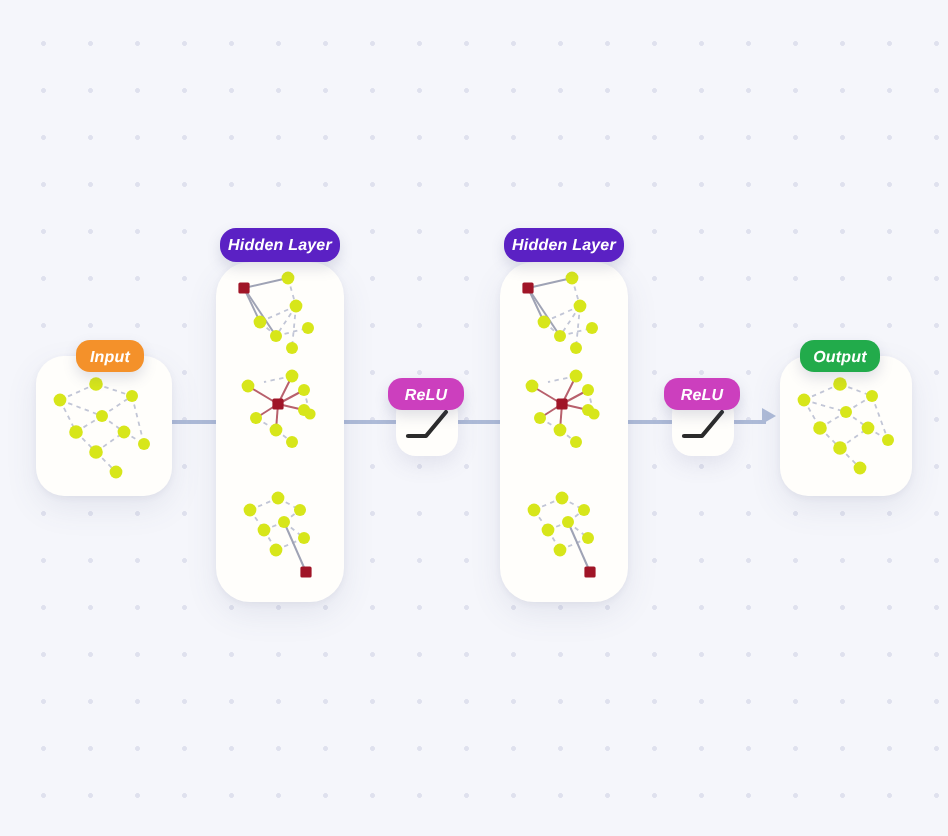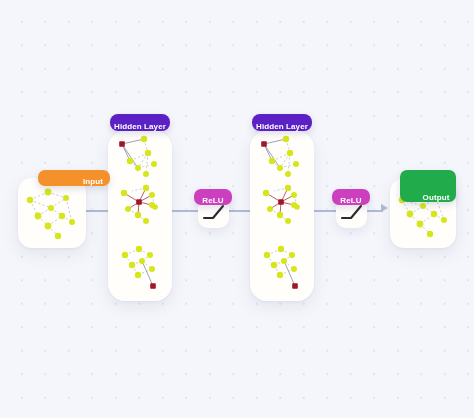--- a/index.html
+++ b/index.html
@@ -33,28 +33,29 @@
     position:absolute;background:#fffefb;
     border-radius:14px;
     box-shadow:0 6px 16px rgba(80,85,130,0.10), 0 1px 3px rgba(80,85,130,0.07);
   }
   .card.tall{border-radius:17px;}
   .card.mini{border-radius:10px;box-shadow:0 4px 11px rgba(80,85,130,0.12);}
 
   
   .badge{
     position:absolute;
-    display:flex;align-items:flex-end;justify-content:center;
+    display:flex;align-items:center;justify-content:center;
     color:#ffffff;
     font-weight:bold;
     letter-spacing:0.1px;
     border-radius:7px;
     white-space:nowrap;
     box-shadow:0 3px 7px rgba(80,85,130,0.18);
     z-index:6;
+    font-style:italic;
   }
   .badge.input{font-size:8px;}
   .badge.hidden{font-size:8px;border-radius:8px;}
   .badge.relu{font-size:8px;margin-top:12px;}
   .badge.output{font-size:8px;}
 
   svg{display:block;}
   .graph{position:absolute;}
 
   .edge{stroke:#c2c6d6;stroke-width:0.9;fill:none;}
@@ -99,21 +100,21 @@
         <circle cx="48" cy="20" r="3.0"></circle>
         <circle cx="20" cy="38" r="3.4"></circle>
         <circle cx="33" cy="30" r="3.0"></circle>
         <circle cx="44" cy="38" r="3.2"></circle>
         <circle cx="30" cy="48" r="3.4"></circle>
         <circle cx="54" cy="44" r="3.0"></circle>
         <circle cx="40" cy="58" r="3.2"></circle>
       </g>
     </svg>
   </div>
-  <div class="badge input" style="left:38px;top:170px;width:34px;height:16px;background:#f4912a;padding-left:38px;">
+  <div class="badge input" style="left:38px;top:170px;width:34px;height:16px;background:#f4912a;">
     <span>Input</span>
   </div>
 
   <div class="card tall" style="left:108px;top:131px;width:64px;height:170px;"></div>
   <div class="graph" style="left:108px;top:131px;">
     <svg width="64" height="170" viewBox="0 0 64 170">
 
       <g>
         <path class="edge grey" d="M14,13 L36,8"></path>
         <path class="edge grey" d="M14,13 L22,30"></path>
@@ -293,17 +294,17 @@
         <circle cx="46" cy="20" r="3.0"></circle>
         <circle cx="20" cy="36" r="3.4"></circle>
         <circle cx="33" cy="28" r="3.0"></circle>
         <circle cx="44" cy="36" r="3.2"></circle>
         <circle cx="30" cy="46" r="3.4"></circle>
         <circle cx="54" cy="42" r="3.0"></circle>
         <circle cx="40" cy="56" r="3.2"></circle>
       </g>
     </svg>
   </div>
-  <div class="badge output" style="left:400px;top:170px;width:40px;height:32px;background:#22ab4b;padding-left:16px;">
+  <div class="badge output" style="left:400px;top:170px;width:40px;height:16px;background:#22ab4b;">
     <span>Output</span>
   </div>
 
 </div>
 
 </body></html>

